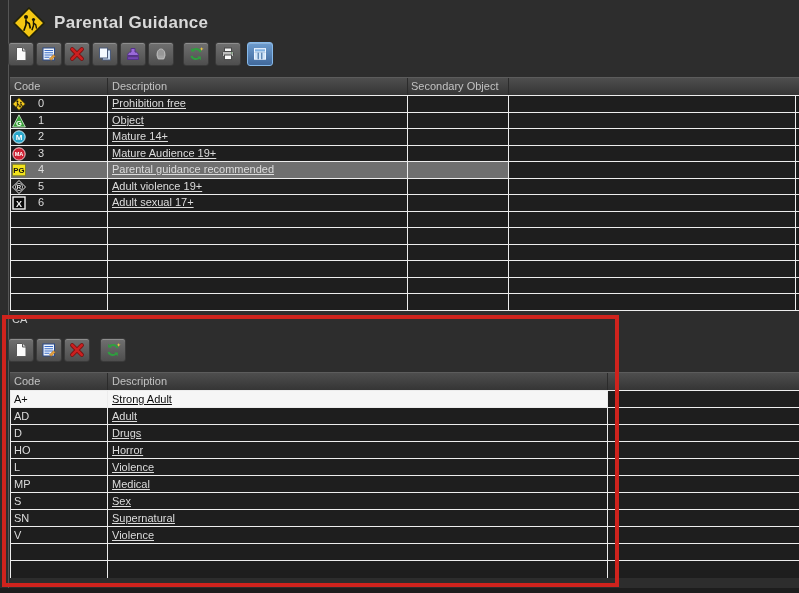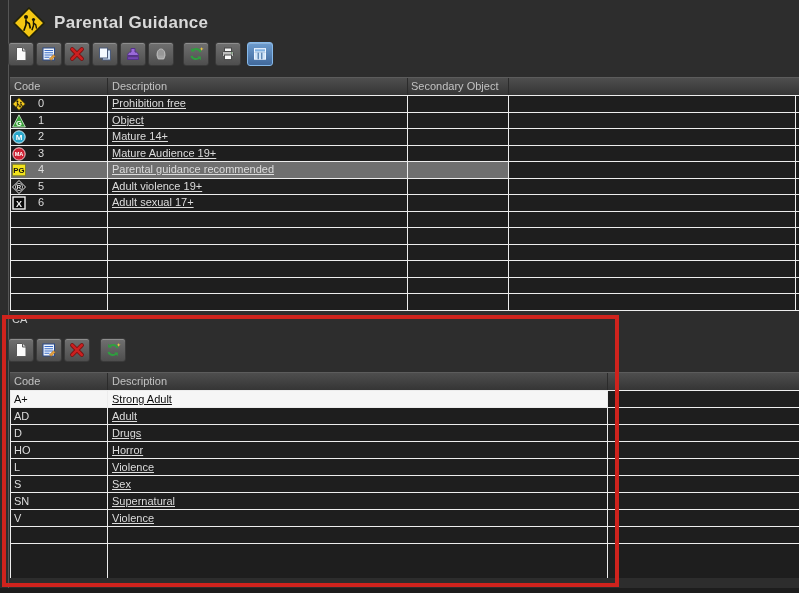--- a/index.html
+++ b/index.html
@@ -270,20 +270,24 @@
     </div>
     <div class="grow ca-row">
       <span class="cell ca-code">HO</span>
       <span class="cell desc-txt ca-desc">Horror</span>
     </div>
     <div class="grow ca-row">
       <span class="cell ca-code">L</span>
       <span class="cell desc-txt ca-desc">Violence</span>
     </div>
     <div class="grow ca-row">
+      <span class="cell ca-code">MP</span>
+      <span class="cell desc-txt ca-desc">Medical</span>
+    </div>
+    <div class="grow ca-row">
       <span class="cell ca-code">S</span>
       <span class="cell desc-txt ca-desc">Sex</span>
     </div>
     <div class="grow ca-row">
       <span class="cell ca-code">SN</span>
       <span class="cell desc-txt ca-desc">Supernatural</span>
     </div>
     <div class="grow ca-row">
       <span class="cell ca-code">V</span>
       <span class="cell desc-txt ca-desc">Violence</span>

